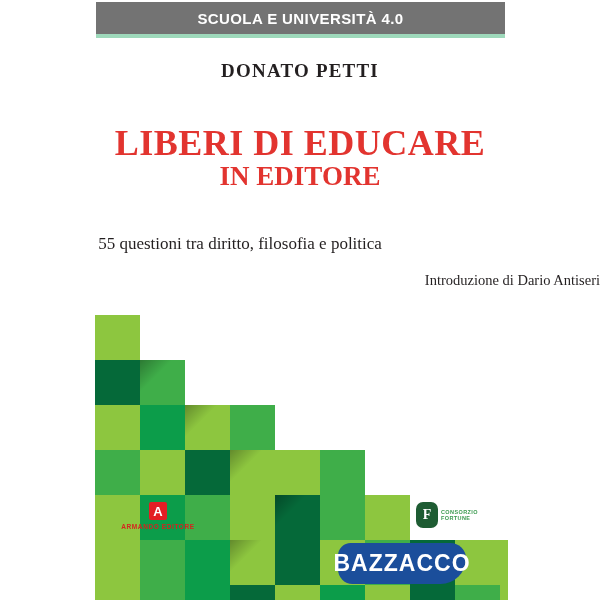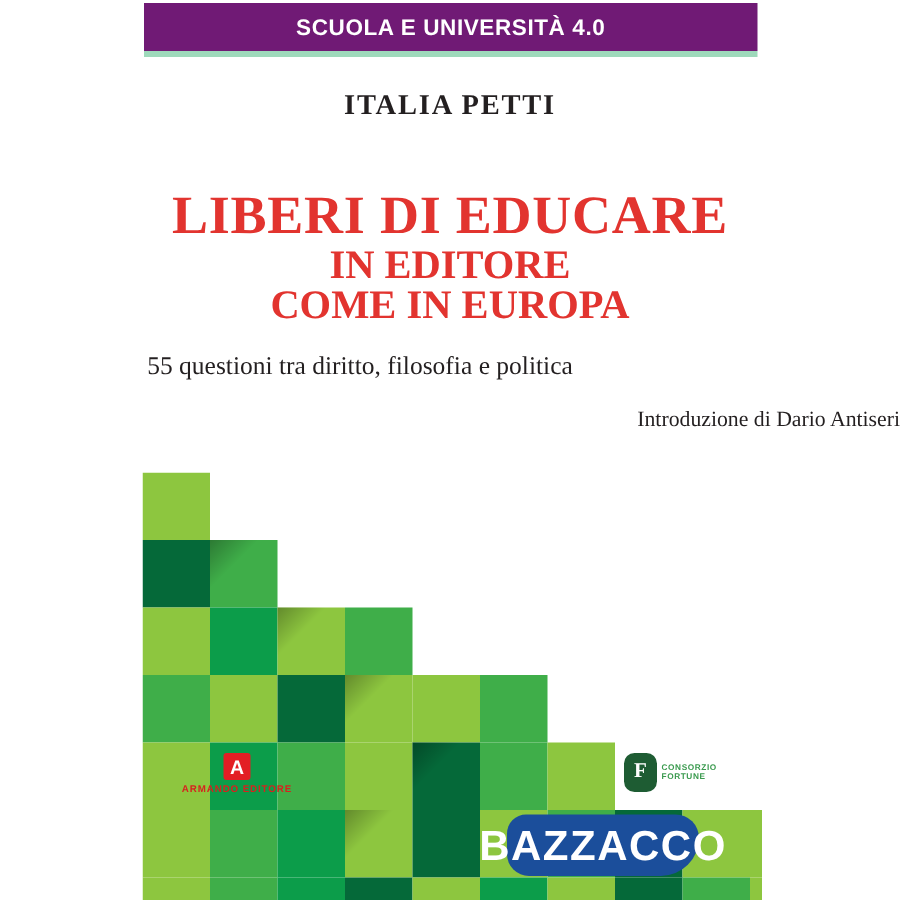--- a/index.html
+++ b/index.html
@@ -70,37 +70,36 @@
   .consorzio-text{display:flex;flex-direction:column;line-height:6px;}
   .consorzio-text span{font-size:5.5px;letter-spacing:.4px;font-weight:bold;}
 
   
   .badge{
     left:338px;top:543px;width:128px;height:41px;
     border-radius:13px 16px 26px 15px;
     display:flex;align-items:center;justify-content:center;
   }
   .badge-label{
-    color:#ffffff;font-weight:bold;font-size:28px;letter-spacing:1px;
+    color:#ffffff;font-weight:bold;font-size:23px;letter-spacing:1px;
   }
 </style>
 </head>
 <body>
 
-<div class="abs banner" style="background: #701a75;">
+<div class="abs banner" style="background: #737373;">
   <span class="banner-label">SCUOLA E UNIVERSITÀ 4.0</span>
 </div>
 <div class="abs banner-shadow" style="background: rgb(79, 185, 132);"></div>
 
-<div class="abs author">ITALIA PETTI</div>
+<div class="abs author">DONATO PETTI</div>
 
 <div class="abs title" style="color: rgb(226, 52, 47);">
   <div class="title-line1">LIBERI DI EDUCARE</div>
   <div class="title-line2">IN EDITORE</div>
-  <div class="title-line3">COME IN EUROPA</div>
 </div>
 
 <div class="abs subtitle">55 questioni tra diritto, filosofia e politica</div>
 <div class="abs introduction">Introduzione di Dario Antiseri</div>
 
 <div class="abs mosaic">
     <div class="sq" style="left: 0px; top: 0px; background: rgb(141, 198, 63);"></div>
     <div class="sq" style="left: 0px; top: 45px; background: rgb(5, 105, 57);"></div>
     <div class="sq sh" style="left: 45px; top: 45px; background: rgb(63, 174, 73);"></div>
     <div class="sq" style="left: 0px; top: 90px; background: rgb(141, 198, 63);"></div>

